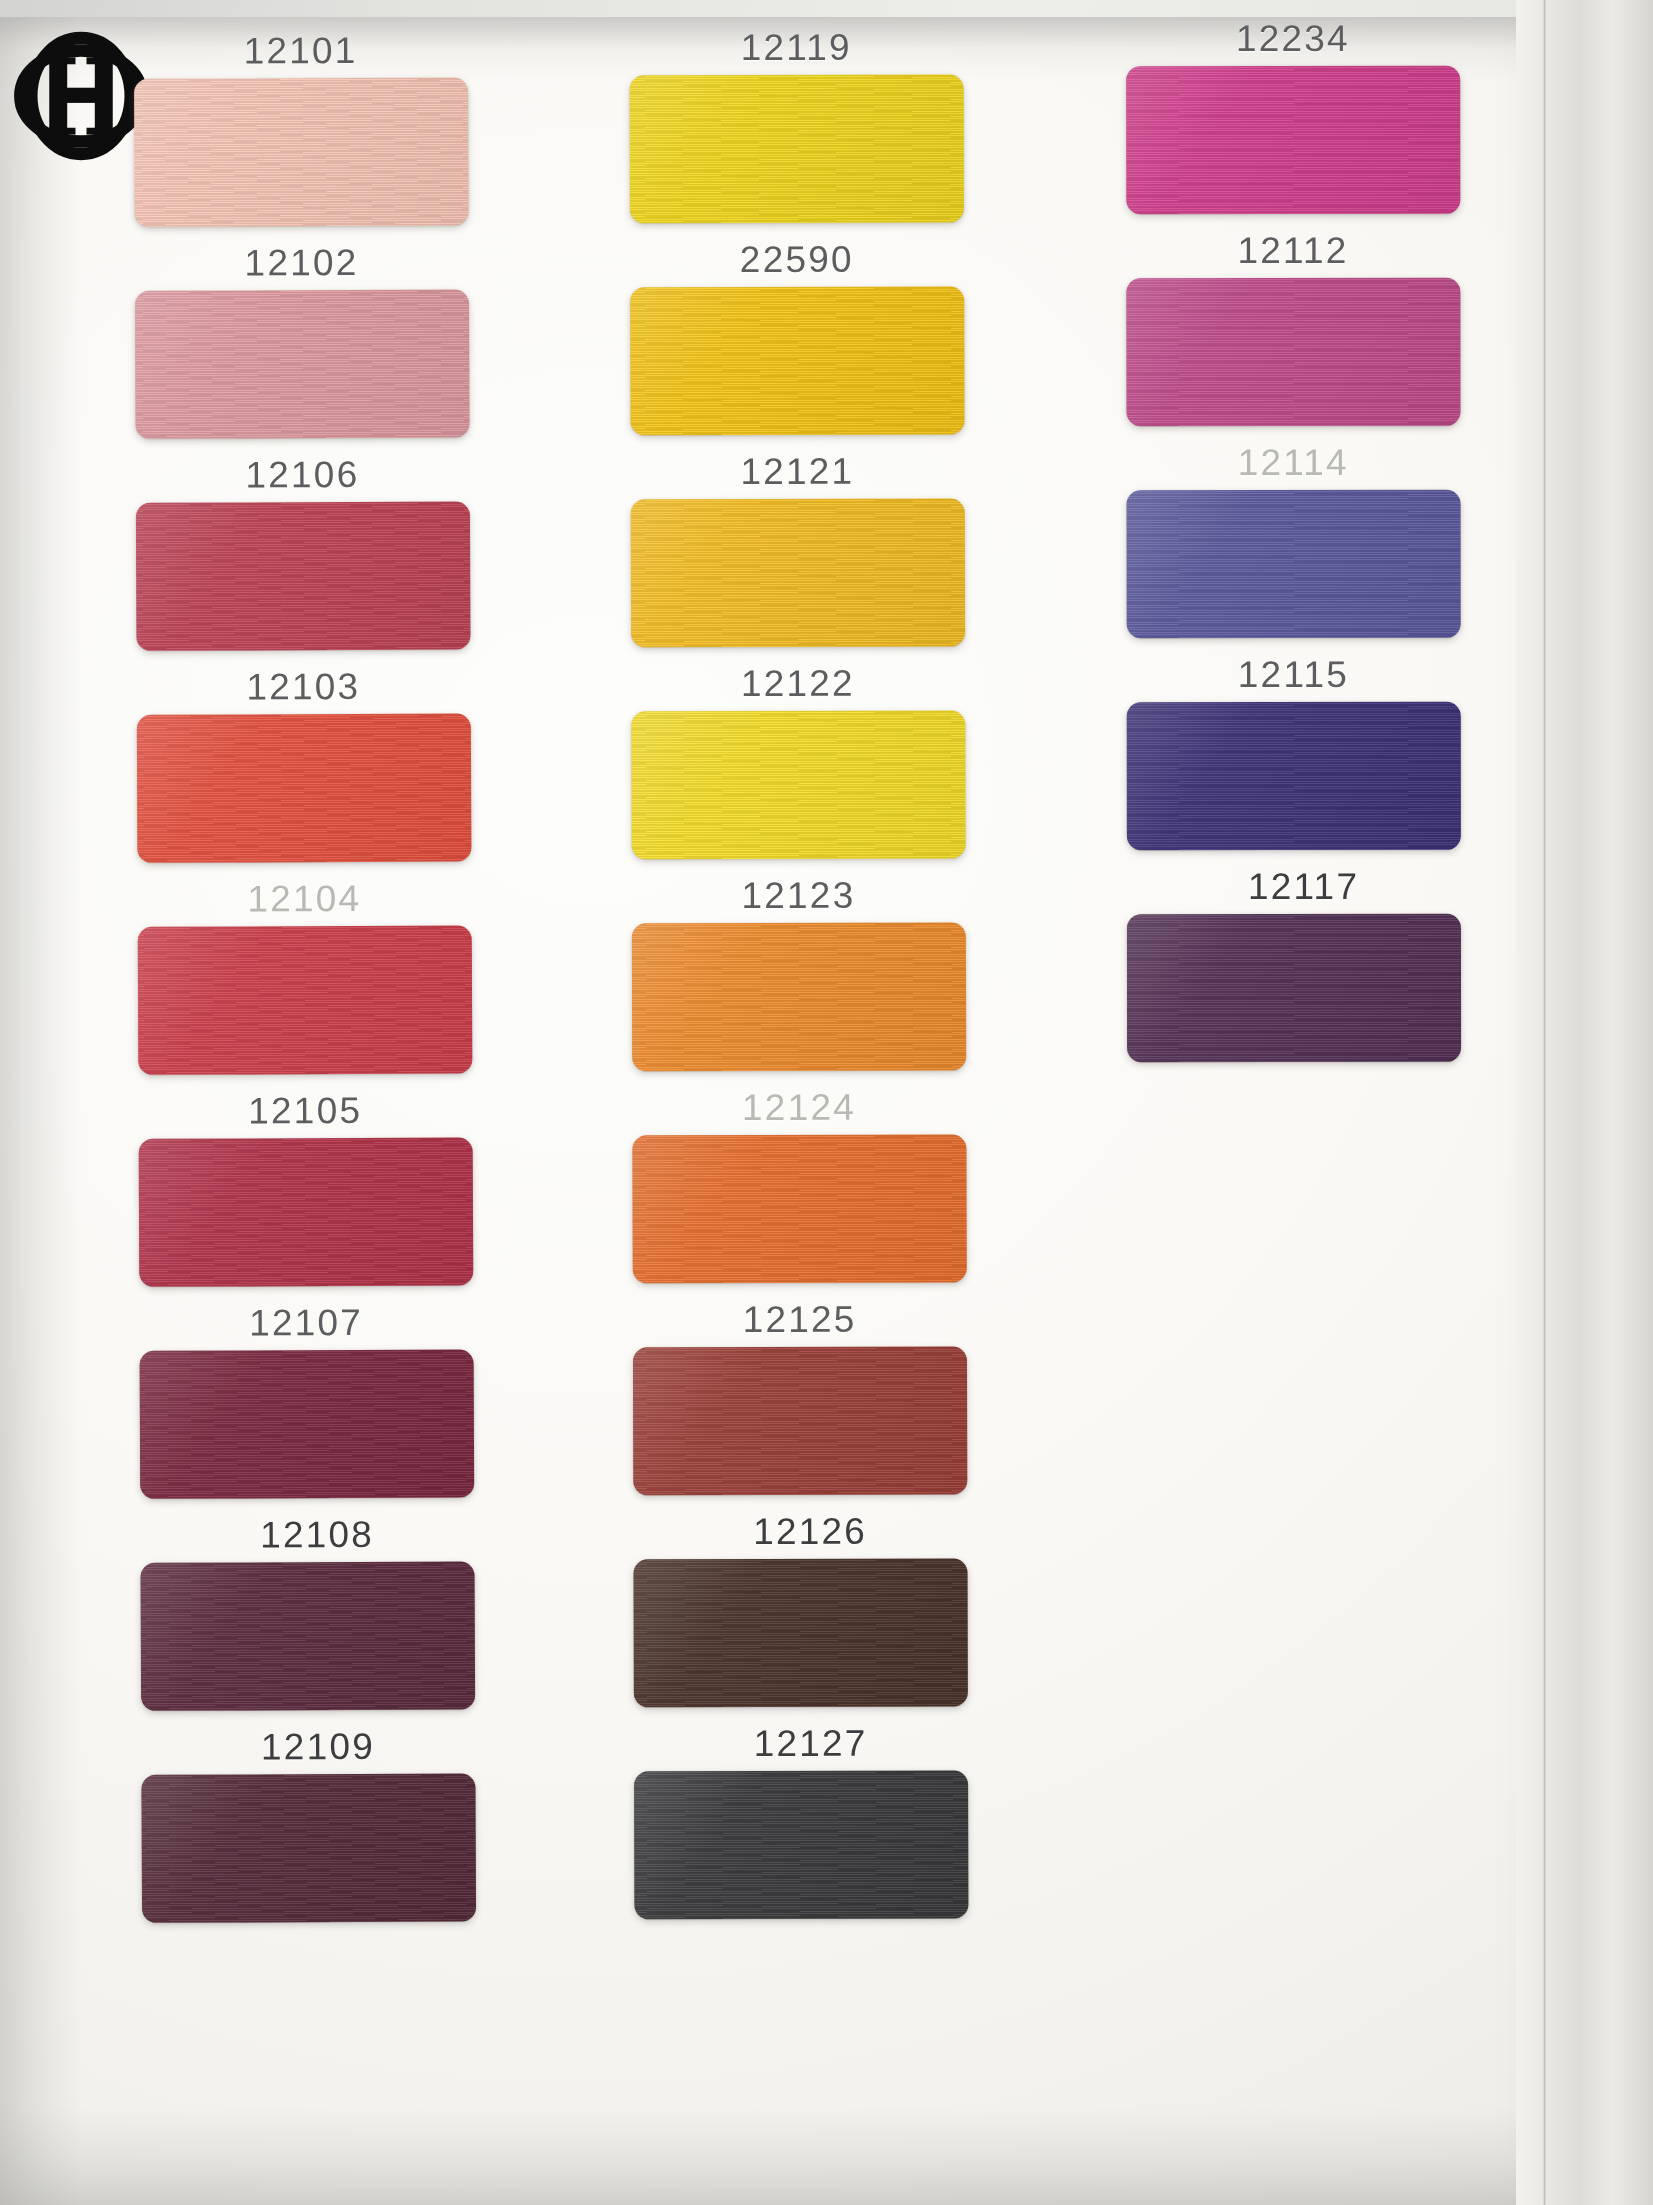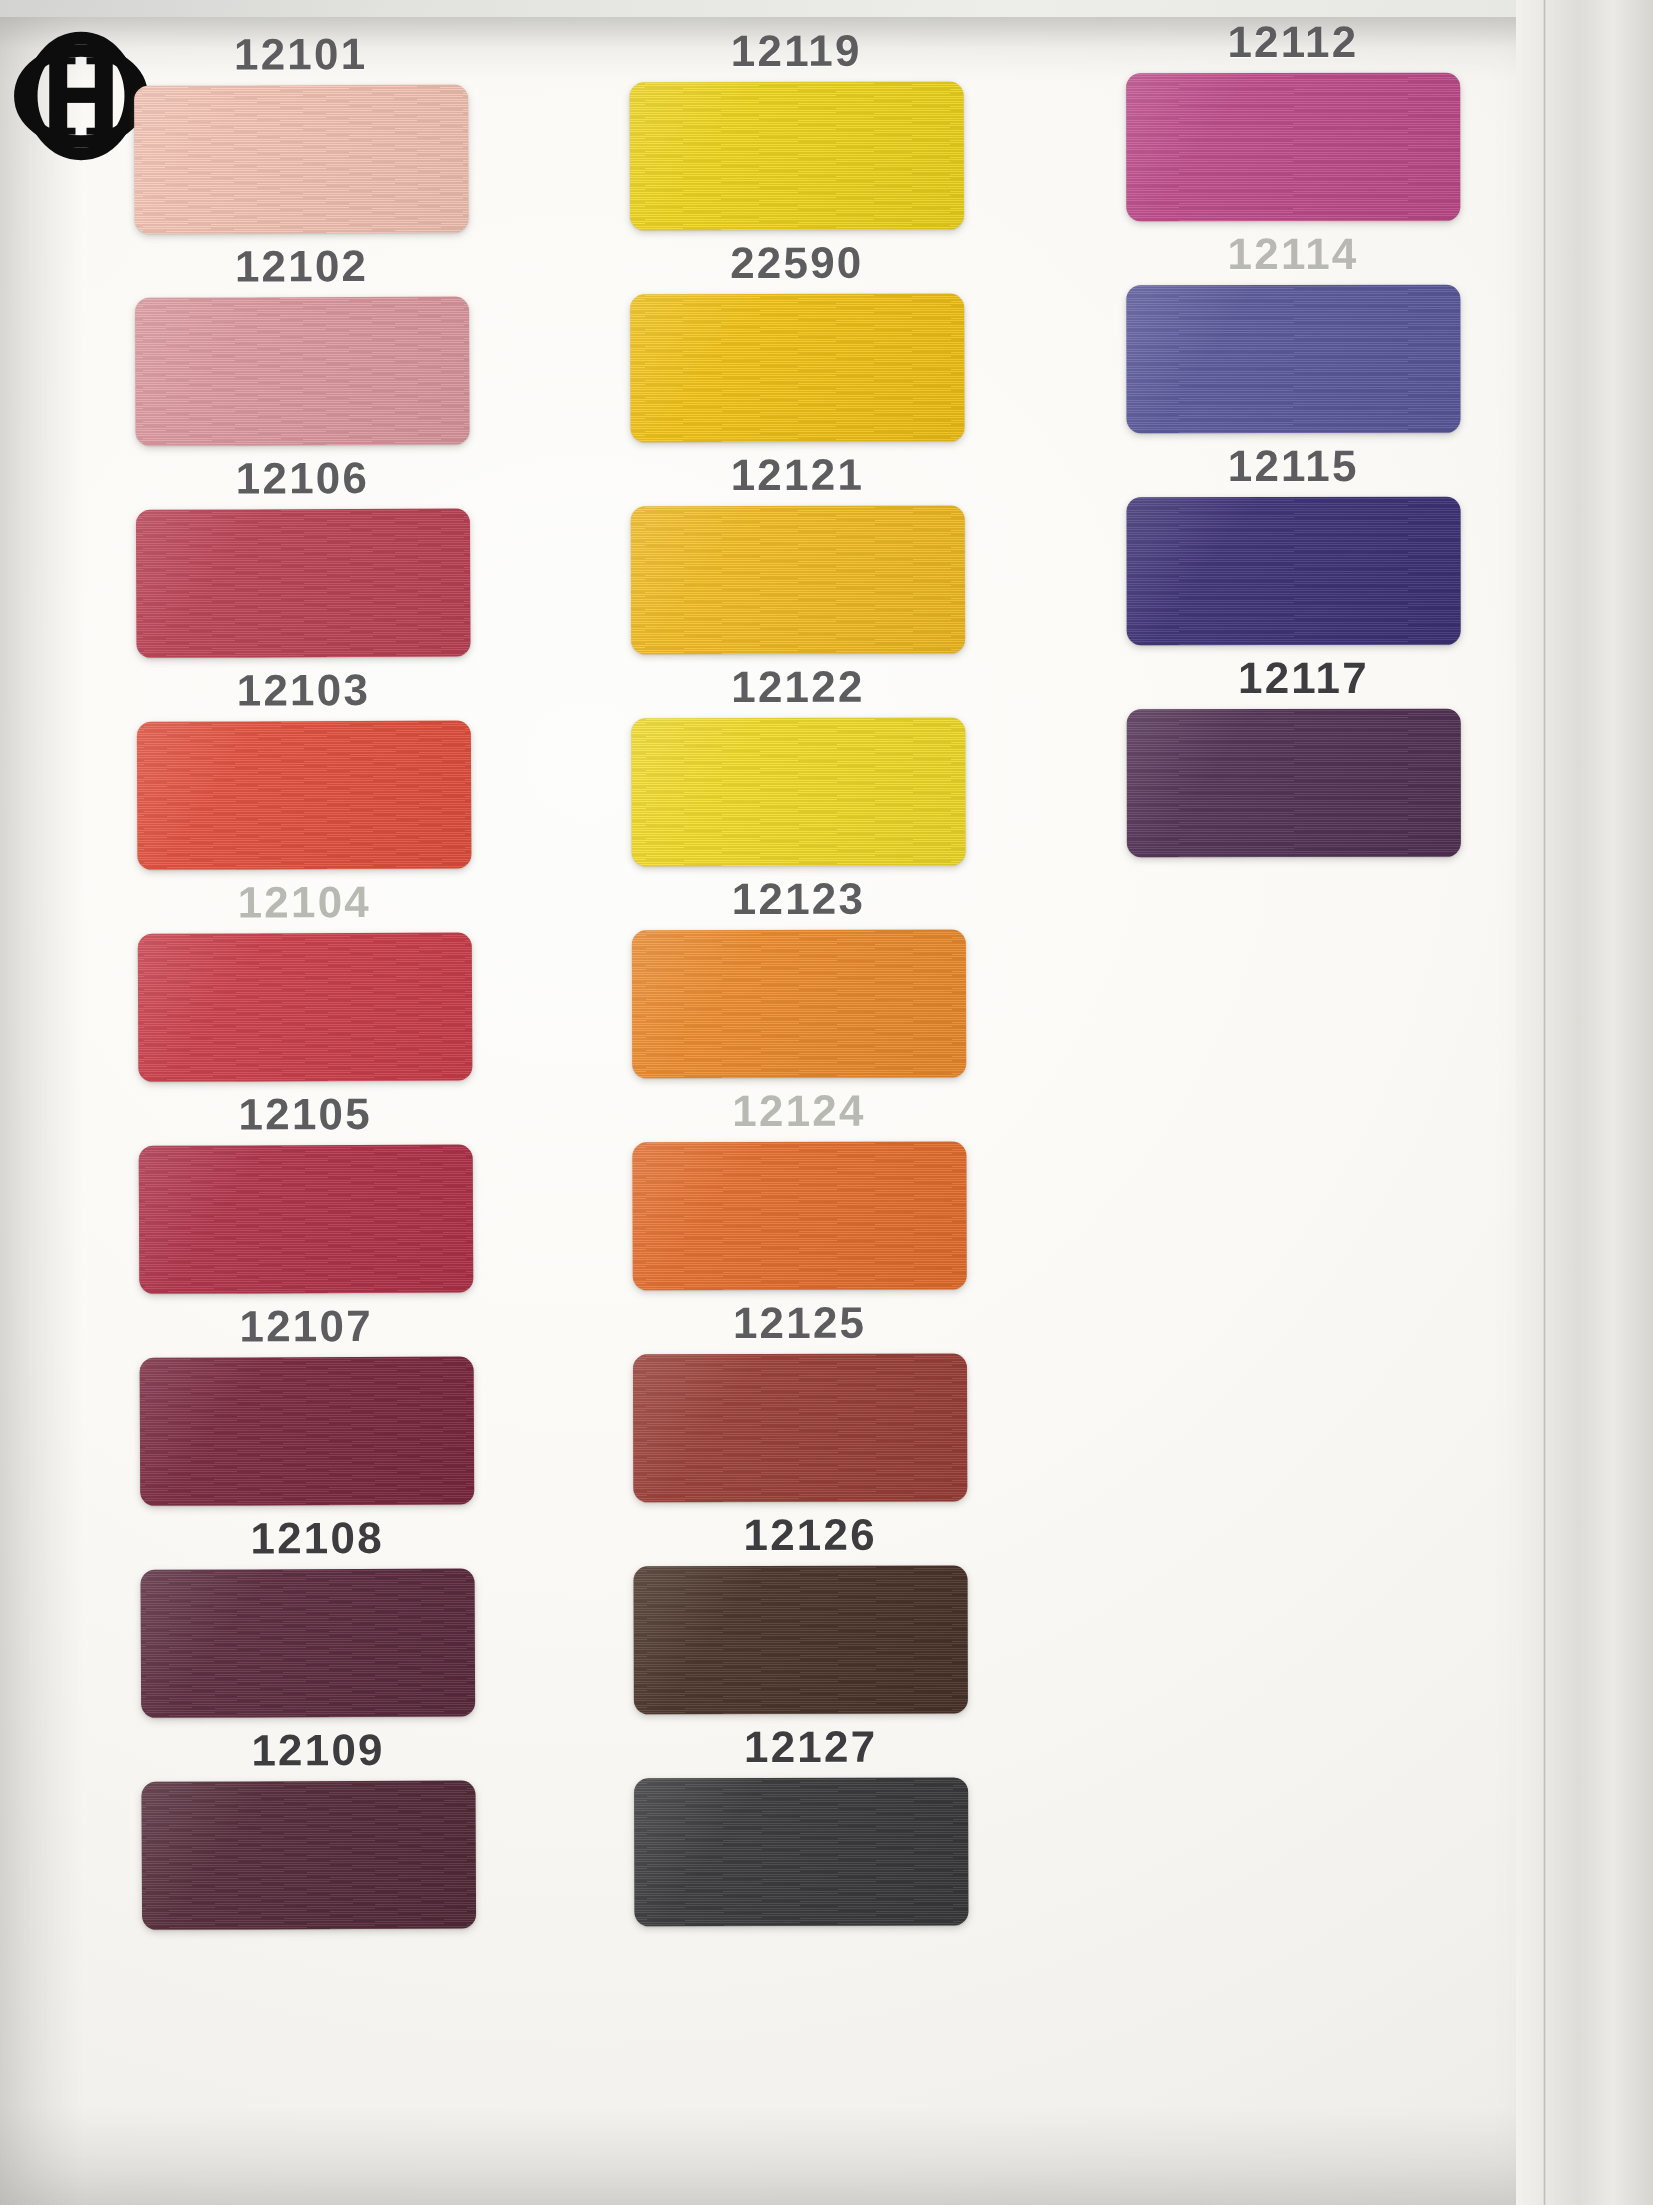--- a/index.html
+++ b/index.html
@@ -71,26 +71,26 @@
     row-gap:0px;
   }
   .col{display:flex;flex-direction:column;}
 
   .cell{
     position:relative;
     height:212px;
     display:flex;flex-direction:column;align-items:center;
   }
   .code{
-    font-size:44px;
+    font-size:37px;
     letter-spacing:2.2px;
     color:#5d5d5f;
     line-height:1;
     margin:0 0 8.8px 0;
-    font-weight:700;
+    font-weight:400;
     text-shadow:0 1.1px 1.1px rgba(255,255,255,.85);
     white-space:nowrap;
   }
   .code.faint{color:#b9b9b3;}
   .code.dark{color:#3d3d3f;margin-left:20px;}
 
   .chip-wrap{
     position:relative;
     width:334px;height:148px;
   }
@@ -273,20 +273,26 @@
       <div class="cell">
         <div class="code dark">12127</div>
         <div class="chip-wrap">
           <div class="chip" style="background: rgb(58, 57, 59);"></div>
         </div>
       </div>
     </div>
 
     <div class="col col-2">
       <div class="cell">
+        <div class="code">12234</div>
+        <div class="chip-wrap">
+          <div class="chip" style="background: rgb(210, 62, 140);"></div>
+        </div>
+      </div>
+      <div class="cell">
         <div class="code">12112</div>
         <div class="chip-wrap">
           <div class="chip" style="background: rgb(193, 76, 140);"></div>
         </div>
       </div>
       <div class="cell">
         <div class="code faint">12114</div>
         <div class="chip-wrap">
           <div class="chip" style="background: rgb(91, 90, 158);"></div>
         </div>

